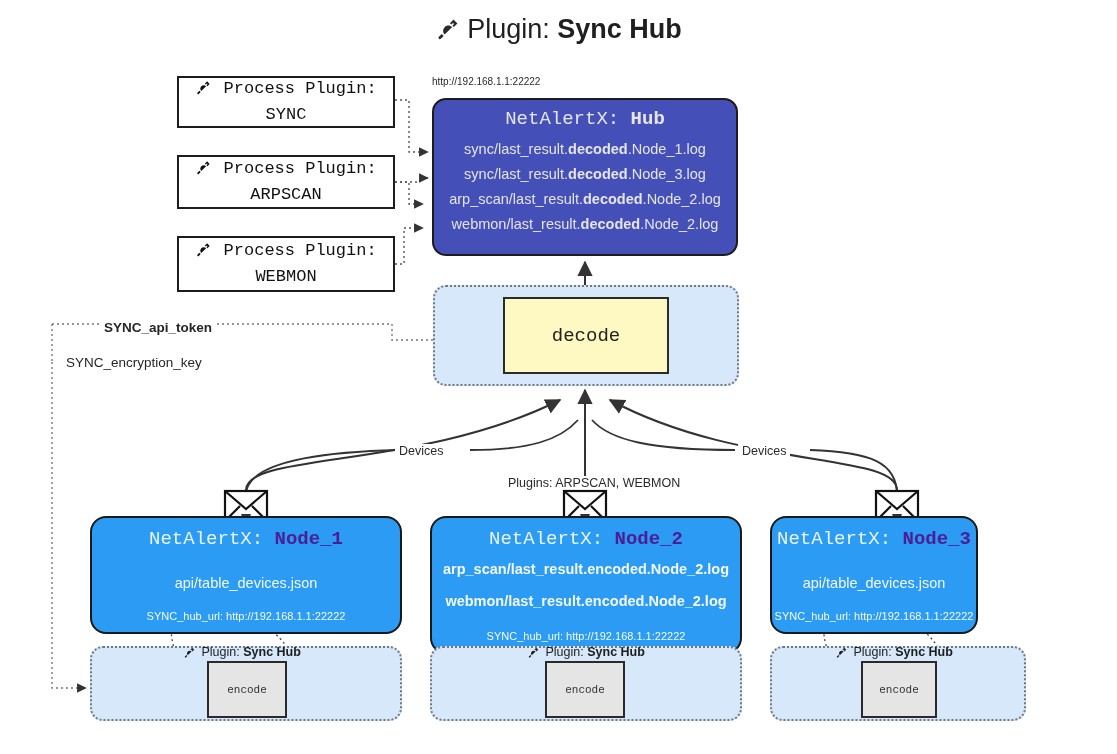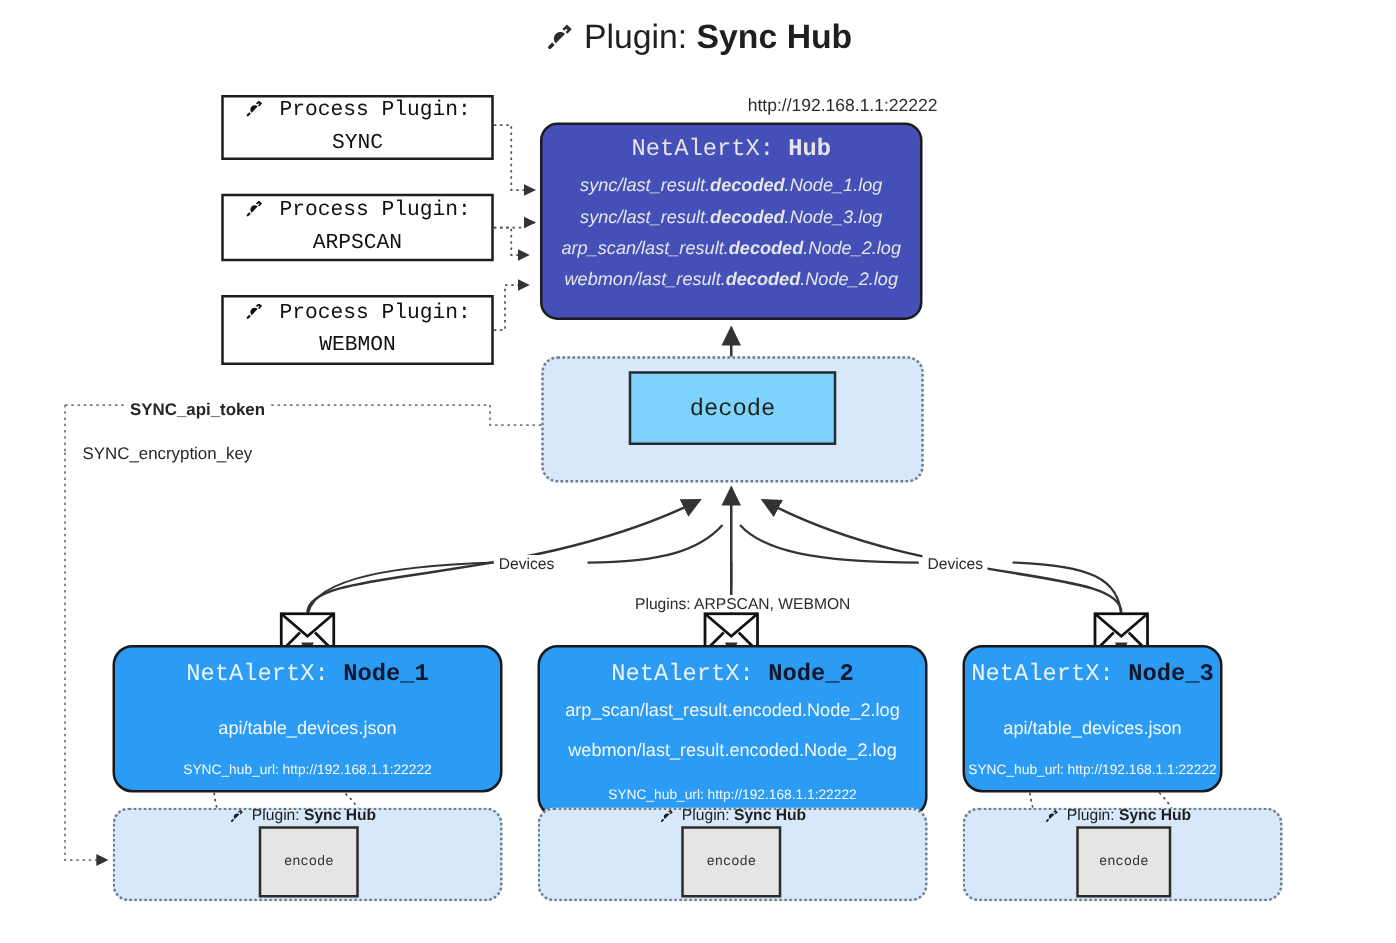--- a/index.html
+++ b/index.html
@@ -8,77 +8,77 @@
   #stage{position:absolute;left:0;top:0;width:1117px;height:754px;}
   svg.layer{position:absolute;left:0;top:0;width:1117px;height:754px;pointer-events:none;}
   .node{position:absolute;box-sizing:border-box;}
 
   
   #title{left:0;top:14px;width:1117px;text-align:center;font-size:27px;color:#1f1f1f;}
   #title .plug{display:inline-block;vertical-align:-4px;margin-right:6px;}
   #title .lite{font-weight:400;}
   #title .bold{font-weight:700;}
 
-  #hub-url{left:432px;top:76px;width:318px;text-align:right;font-size:14px;color:#2b2b2b;}
+  #hub-url{left:432px;top:76px;width:318px;text-align:left;font-size:10px;color:#2b2b2b;}
 
   
   .pbox{border:2px solid #1d1d1d;background:#ffffff;
         font-family:"Liberation Mono","DejaVu Sans Mono",monospace;
         font-size:17px;line-height:1.35;color:#111;
         display:flex;flex-direction:column;align-items:center;justify-content:center;}
   .pbox .l1{white-space:nowrap;}
   .pbox .l2{white-space:nowrap;}
   .pbox .plug{vertical-align:-3px;margin-right:1px;}
   #pbox-sync{left:177px;top:76px;width:218px;height:52px;}
   #pbox-arp{left:177px;top:155px;width:218px;height:54px;}
   #pbox-web{left:177px;top:236px;width:218px;height:56px;}
 
   
   #hub{left:432px;top:98px;width:306px;height:158px;border-radius:14px;
        background:#4450b8;border:2px solid #1c1c1c;color:#e5e5e5;
        padding-top:8px;box-sizing:border-box;}
   #hub .hub-title{text-align:center;font-family:"Liberation Mono","DejaVu Sans Mono",monospace;
        font-size:19px;margin-bottom:7px;}
   #hub .hub-title b{font-weight:700;}
-  #hub .logline{font-size:14.5px;line-height:1.72;text-align:center;white-space:nowrap;font-style:italic;}
+  #hub .logline{font-size:14.5px;line-height:1.72;text-align:center;white-space:nowrap;}
   #hub .logline b{font-weight:700;}
 
   
   #decode-wrap{left:433px;top:285px;width:306px;height:101px;border-radius:13px;
        background:#d6e8fa;border:2px dotted #6e7b86;}
-  #decode{left:503px;top:297px;width:166px;height:59px;background:#7dd3fc;
+  #decode{left:503px;top:297px;width:166px;height:77px;background:#fef9c3;
        border:2px solid #2b2b2b;display:flex;align-items:center;justify-content:center;
        font-family:"Liberation Mono","DejaVu Sans Mono",monospace;font-size:19px;color:#222;}
 
   
   .keylabel{font-size:13.5px;color:#262626;background:#ffffff;padding:0 4px;white-space:nowrap;}
   #k-token{left:100px;top:320px;font-weight:bold;}
   #k-enc{left:62px;top:355px;}
 
   
   .edgelabel{font-size:12.5px;color:#2a2a2a;background:#fff;padding:0 4px;white-space:nowrap;}
   #lbl-dev-l{left:395px;top:444px;}
   #lbl-dev-r{left:738px;top:444px;}
   #lbl-plugins{left:504px;top:461px;font-size:12.5px;margin-top:15px;}
 
   
   .ncard{border-radius:16px;background:#2b9bf4;border:2px solid #191919;
          color:#ffffff;box-sizing:border-box;padding-top:10px;}
   .ncard .ntitle{text-align:center;font-family:"Liberation Mono","DejaVu Sans Mono",monospace;
          font-size:19px;color:#eaf4ff;}
-  .ncard .ntitle b{font-weight:700;color:#0f172a;}
+  .ncard .ntitle b{font-weight:700;color:#4c1d95;}
   .ncard .nline{text-align:center;font-size:14.5px;color:#f2f8ff;white-space:nowrap;}
   .ncard .nurl{position:absolute;left:0;bottom:10px;width:100%;text-align:center;
          font-size:11px;color:#f4faff;white-space:nowrap;}
   #node1{left:90px;top:516px;width:312px;height:118px;}
   #node2{left:430px;top:516px;width:312px;height:138px;}
   #node3{left:770px;top:516px;width:208px;height:118px;}
   #node1 .nline{margin-top:25px;}
   #node3 .nline{margin-top:25px;}
-  #node2 .nline{margin-top:7px;line-height:1.72;}
+  #node2 .nline{margin-top:7px;line-height:1.72;font-weight:bold;}
 
   
   .estrip{border-radius:13px;background:#d6e8fa;border:2px dotted #6e7b86;}
   #estrip1{left:90px;top:646px;width:312px;height:75px;}
   #estrip2{left:430px;top:646px;width:312px;height:75px;}
   #estrip3{left:770px;top:646px;width:256px;height:75px;}
   .plabel{position:absolute;font-size:12.5px;color:#1d1d1d;white-space:nowrap;}
   .plabel .plug{vertical-align:-3px;margin-right:2px;}
   .plabel b{font-weight:700;}
   #plab1{left:183px;top:645px;}

